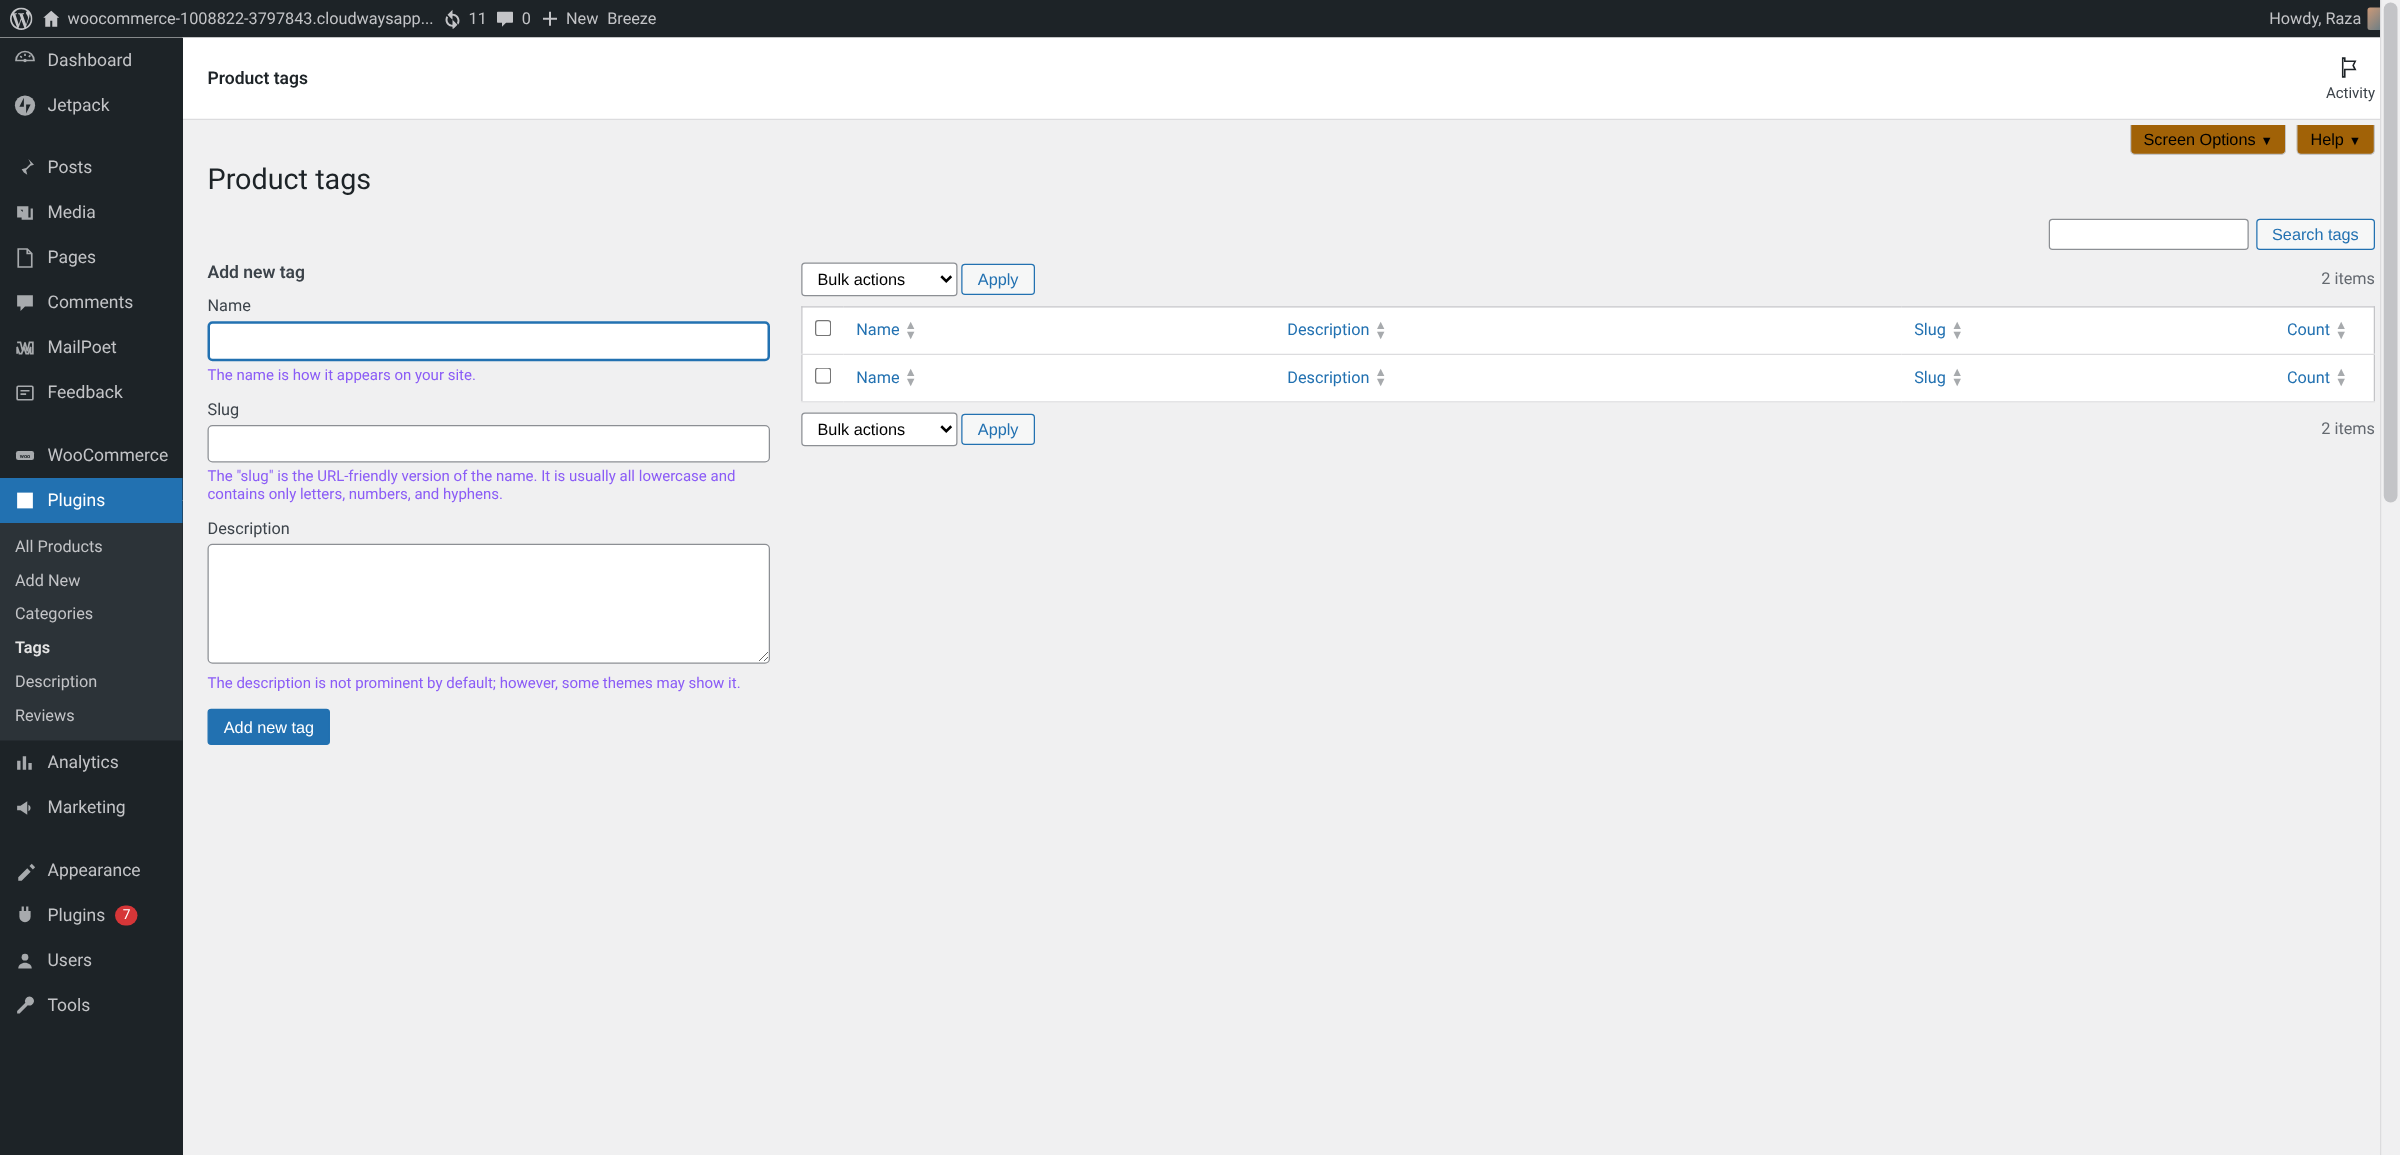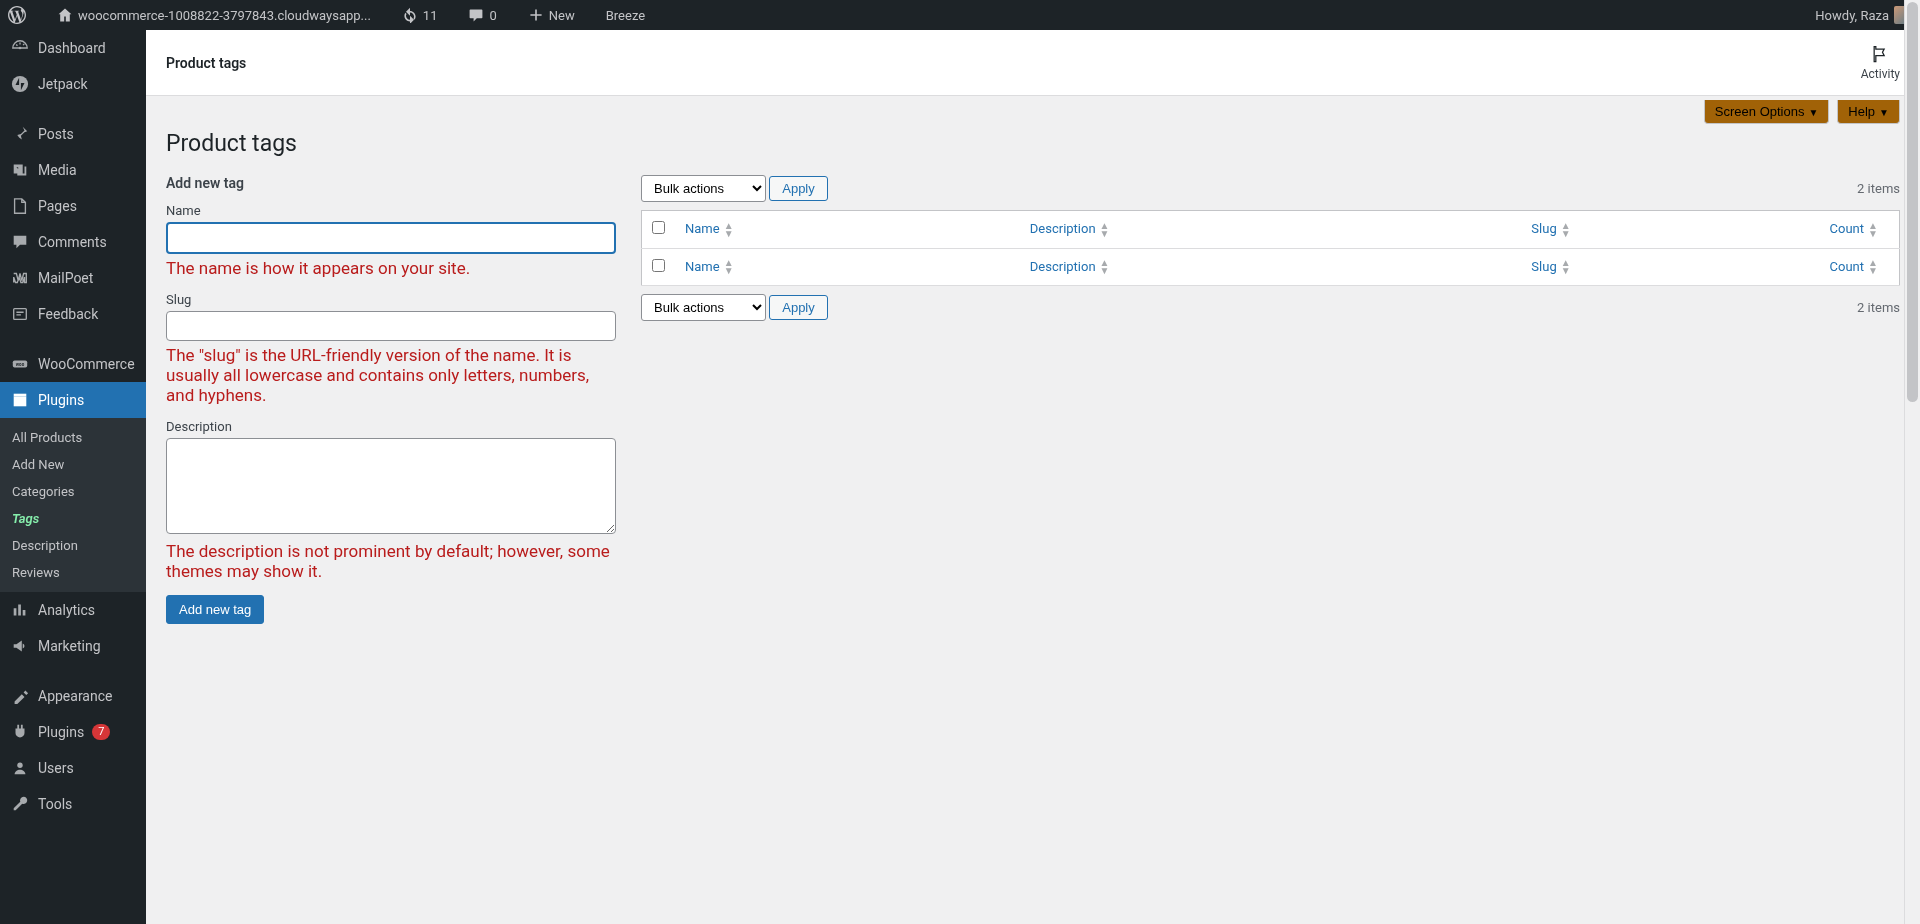--- a/index.html
+++ b/index.html
@@ -1,35 +1,35 @@
 <!DOCTYPE html>
 <html><head>
 <meta charset="utf-8">
 <style>
 * { margin: 0; padding: 0; box-sizing: border-box; }
 body { font-family: -apple-system, BlinkMacSystemFont, "Segoe UI", Roboto, sans-serif; font-size: 13px; color: #3c434a; background: #f0f0f1; }
 
 
 .topbar { background: #1d2327; color: #c3c4c7; height: 30px; display: flex; align-items: center; padding: 0 8px; justify-content: space-between; font-size: 13px; }
-.topbar-left, .topbar-right { display: flex; align-items: center; gap: 31px; }
+.topbar-left, .topbar-right { display: flex; align-items: center; gap: 7px; }
 .topbar-item { display: flex; align-items: center; gap: 5px; cursor: pointer; }
 .topbar svg { fill: #c3c4c7; }
 .avatar { width: 18px; height: 18px; background: linear-gradient(135deg,#c97,#578); border-radius: 2px; }
 
 
 .sidebar { position: fixed; top: 30px; left: 0; bottom: 0; width: 146px; background: #1d2327; color: #c3c4c7; overflow-y: auto; }
 .menu-item { display: flex; align-items: center; gap: 8px; padding: 8px 10px; cursor: pointer; font-size: 14px; }
 .menu-item.active { background: #2271b1; color: #fff; position: relative; }
 .menu-item.active::after { content: ""; position: absolute; right: -8px; top: 50%; transform: translateY(-50%); border: 8px solid transparent; border-right-color: #f0f0f1; }
 .menu-item .micon { width: 20px; height: 20px; display: flex; align-items: center; justify-content: center; }
 .menu-item svg { fill: #a7aaad; width: 18px; height: 18px; }
 .menu-item.active svg { fill: #fff; }
 .submenu { background: #2c3338; padding: 6px 0; }
 .submenu-item { padding: 6px 12px; font-size: 13px; color: #c3c4c7; cursor: pointer; }
-.submenu-item.current { font-weight: 600; color: #86efac; font-style: italic; }
+.submenu-item.current { font-weight: 600; color: #e5e5e5; }
 .badge { background: #d63638; color: #fff; border-radius: 9px; font-size: 11px; padding: 0 6px; line-height: 16px; min-width: 16px; text-align: center; }
 
 
 .content { margin-left: 146px; }
 .page-header { background: #fff; display: flex; justify-content: space-between; align-items: center; padding: 14px 20px; border-bottom: 1px solid #dcdcde; }
 .page-header h2 { font-size: 14px; font-weight: 600; color: #1d2327; }
 .activity { text-align: center; color: #3c434a; font-size: 12px; cursor: pointer; }
 .activity svg { fill: #1d2327; width: 20px; height: 20px; }
 
 .tabs-row { display: flex; justify-content: flex-end; gap: 8px; padding: 4px 20px 0; }
@@ -42,21 +42,21 @@
 .cols { display: flex; gap: 25px; }
 .left-col { width: 450px; flex-shrink: 0; }
 .right-col { flex: 1; }
 
 .form-section h3 { font-size: 14px; font-weight: 600; margin-bottom: 12px; }
 .field { margin-bottom: 14px; }
 .field label { display: block; font-size: 13px; margin-bottom: 4px; }
 .field input[type=text], .field textarea { width: 100%; border: 1px solid #8c8f94; border-radius: 4px; padding: 6px 8px; font-size: 14px; background: #fff; }
 .field input.focused { border: 2px solid #2271b1; outline: none; }
 .field textarea { height: 96px; resize: vertical; }
-.hint { color: #b91c1c; font-size: 17px; margin-top: 4px; }
+.hint { color: #8b5cf6; font-size: 12px; margin-top: 4px; }
 .btn-primary { background: #2271b1; border: 1px solid #2271b1; color: #fff; border-radius: 3px; padding: 6px 12px; font-size: 13px; cursor: pointer; }
 .btn-secondary { background: #f6f7f7; border: 1px solid #2271b1; color: #2271b1; border-radius: 3px; padding: 4px 12px; font-size: 13px; cursor: pointer; }
 select { border: 1px solid #8c8f94; border-radius: 3px; padding: 4px 24px 4px 8px; font-size: 13px; background: #fff; }
 
 .tablenav { display: flex; justify-content: space-between; align-items: center; margin-bottom: 8px; }
 .tablenav.bottom { margin-top: 8px; }
 .searchrow { display: flex; justify-content: flex-end; gap: 6px; margin-bottom: 10px; }
 .searchrow input { border: 1px solid #8c8f94; border-radius: 3px; padding: 4px 8px; width: 160px; }
 
 table.wp-list { width: 100%; border-collapse: collapse; background: #fff; border: 1px solid #c3c4c7; }
@@ -283,20 +283,24 @@
   </div>
 
   <div class="tabs-row">
     <button class="tab-btn"><span>Screen Options</span><span class="tri">▼</span></button>
     <button class="tab-btn"><span>Help</span><span class="tri">▼</span></button>
   </div>
 
   <div class="wrap">
     <h1 class="page-title">Product tags</h1>
 
+    <div class="searchrow">
+      <input type="text" style="">
+      <button class="btn-secondary">Search tags</button>
+    </div>
 
     <div class="cols">
 
       <div class="left-col">
         <div class="form-section">
           <h3>Add new tag</h3>
 
           <div class="field">
             <label>Name</label>
             <input type="text" class="focused" style="">

